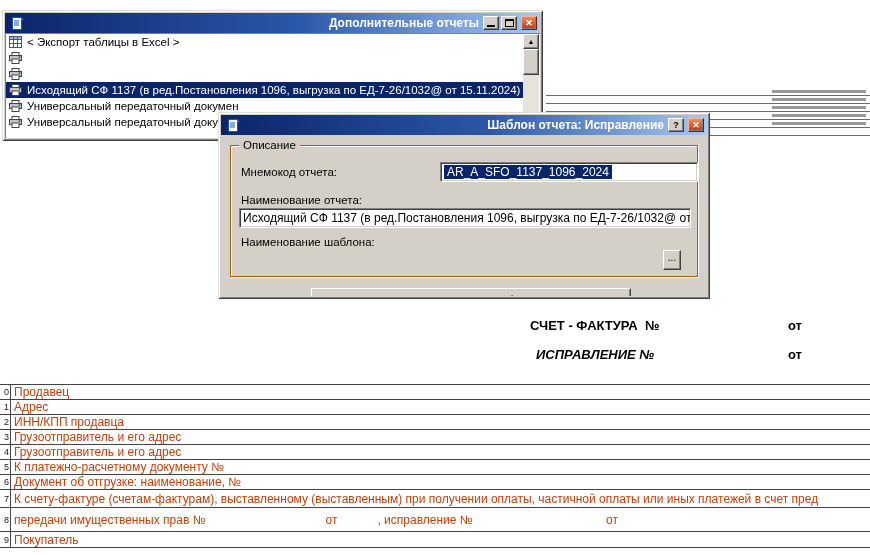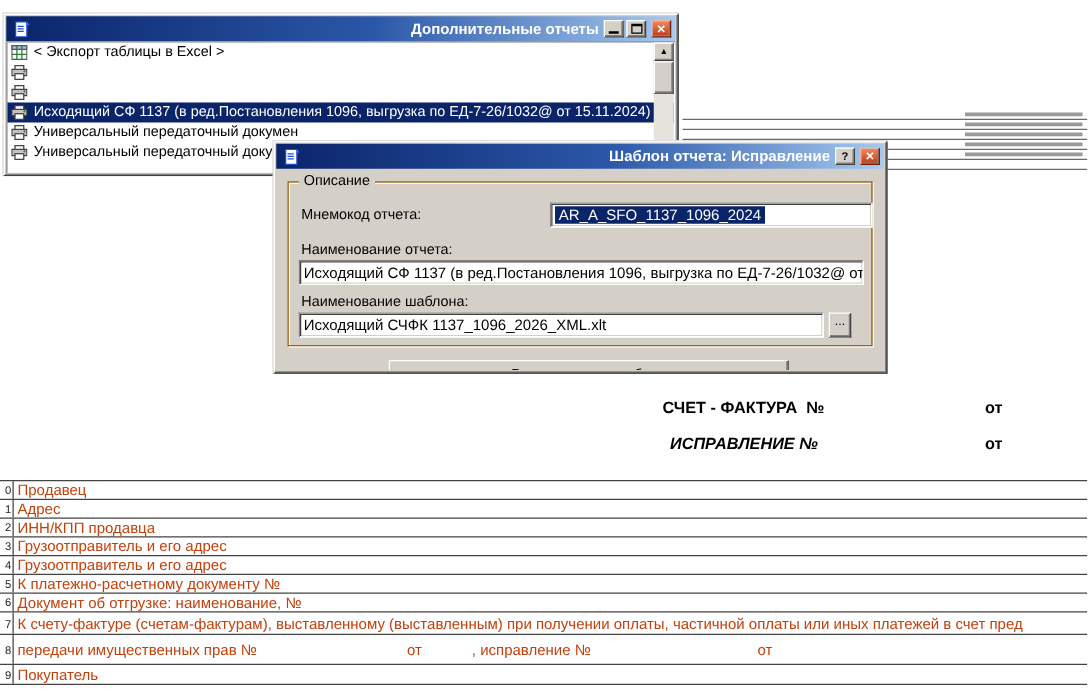--- a/index.html
+++ b/index.html
@@ -264,21 +264,20 @@
 
         <span class="fld-label" style="left:10px; top:20px;text-align:center;">Мнемокод отчета:</span>
         <div class="field" style="left:196px; top:16px; width:258px;margin-left:13px;">
           <span class="sel">AR_A_SFO_1137_1096_2024</span>
         </div>
 
         <span class="fld-label" style="left:10px; top:48px;">Наименование отчета:</span>
         <div class="field" style="left:8px; top:62px; width:452px;">Исходящий СФ 1137 (в ред.Постановления 1096, выгрузка по ЕД-7-26/1032@ от 15.</div>
 
         <span class="fld-label" style="left:10px; top:90px;">Наименование шаблона:</span>
-        <div class="field" style="left:8px; top:104px; width:420px;">Исходящий СЧФК 1137_1096_2026_XML.xlt</div>
         <div class="browse-btn" style="left:432px; top:104px;">...</div>
       </div>
 
       <div class="bottom-btn">Редактировать шаблон</div>
     </div>
   </div>
 
 </div>
 
 </body></html>

